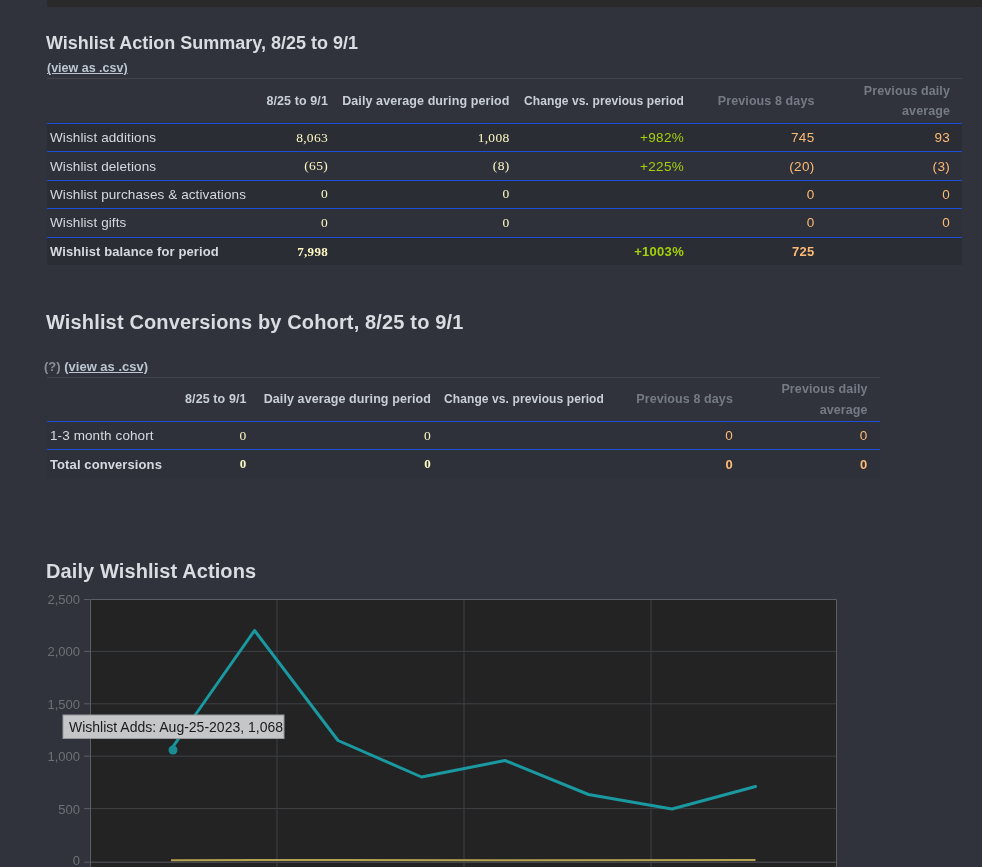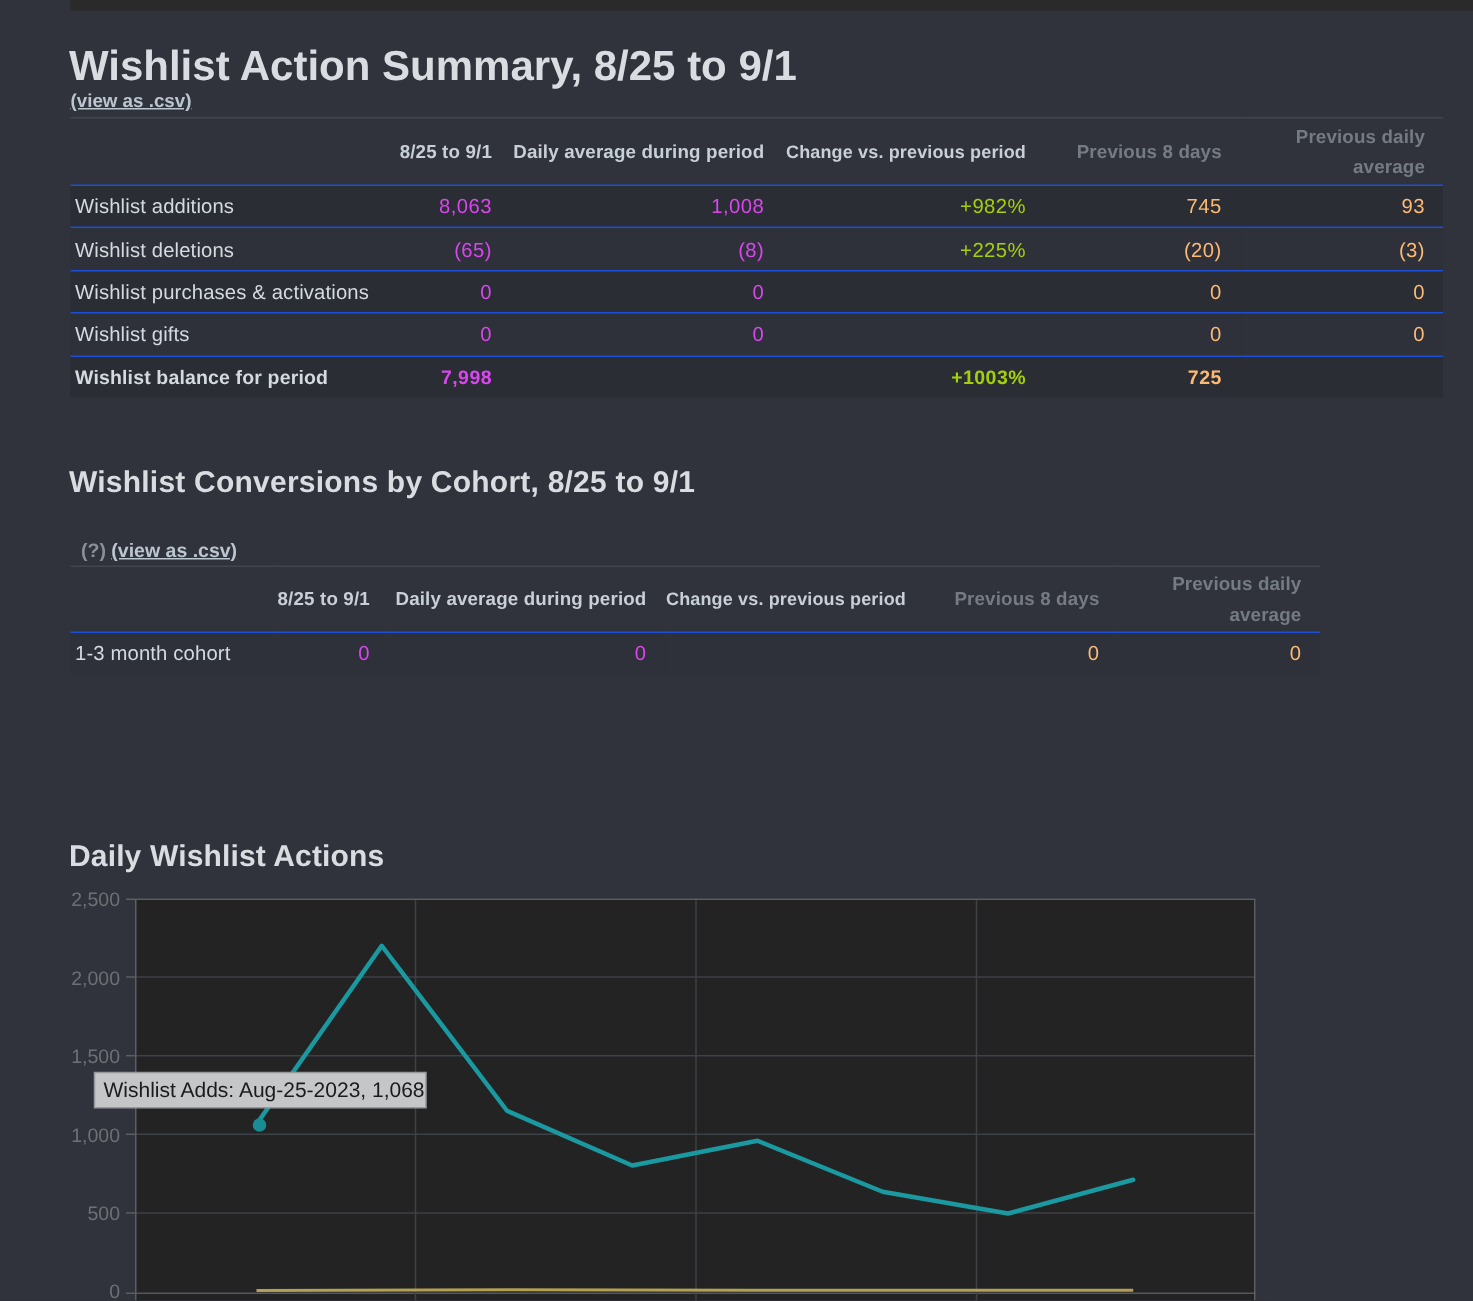--- a/index.html
+++ b/index.html
@@ -1,30 +1,30 @@
 <!DOCTYPE html>
 <html><head>
 <meta charset="utf-8">
 <style>
   * { margin:0; padding:0; box-sizing:border-box; }
   html,body { width:982px; height:867px; background:#30333b; overflow:hidden;
     font-family:"Liberation Sans", sans-serif; }
   .abs { position:absolute; }
-  h1 { position:absolute; left:46px; font-size:28px; font-weight:bold; color:#d9dde1;
+  h1 { position:absolute; left:46px; font-size:18px; font-weight:bold; color:#d9dde1;
        letter-spacing:0; line-height:21px; }
   .csvlink { color:#bcc6d0; font-weight:bold; font-size:12.5px; text-decoration:underline; }
   table { border-collapse:collapse; table-layout:fixed; font-size:13.5px; letter-spacing:0.1px; }
   th { font-size:12.5px; font-weight:bold; vertical-align:middle; padding-bottom:6px; line-height:20.5px; }
   th.chg { font-size:12px; }
   th, td { text-align:right; padding:0 12px 0 0; white-space:nowrap; }
   th.lbl, td.lbl { text-align:left; padding:0 0 0 3px; }
   .whitecol { color:#c8cfd6; }
   .graycol  { color:#757b84; }
   td { color:#d4dae0; }
-  td.num { color:#d946ef; letter-spacing:0.3px; }
+  td.num { color:#fef9c3; letter-spacing:0.3px;font-family:Liberation Serif, serif; }
   td.gray { color:#fdba74; letter-spacing:0.3px; }
   td.green { color:#a4cf0b; letter-spacing:0.3px; }
   tbody tr { height:28.4px; border-top:1px solid #1d4ed8; }
   tbody tr.odd  { background:#2a2d34; }
   tbody tr.even { background:#2e3139; }
   tr.boldrow td { font-weight:bold; font-size:13px; }
   .t1 th { height:45px; }
 </style>
 </head>
 <body>
@@ -90,21 +90,21 @@
         <td class="num">7,998</td>
         <td></td>
         <td class="green">+1003%</td>
         <td class="gray">725</td>
         <td></td>
       </tr>
   </tbody>
 </table>
 
 <h1 style="top:312px; font-size:20px; letter-spacing:0.15px; line-height:20px;">Wishlist Conversions by Cohort, 8/25 to 9/1</h1>
-<div class="abs" style="left:54px; top:358.5px; font-size:13px; font-weight:bold; line-height:15px;"><span style="color:#8a9098;">(?)</span> <span class="csvlink" style="font-size:13px;">(view as .csv)</span></div>
+<div class="abs" style="left:44px; top:358.5px; font-size:13px; font-weight:bold; line-height:15px;"><span style="color:#8a9098;">(?)</span> <span class="csvlink" style="font-size:13px;">(view as .csv)</span></div>
 
 <table class="abs t2" style="left:47px; top:377px; width:832.6px; border-top:1px solid #42464c;">
   <colgroup>
       <col style="width:136px">
       <col style="width:75.6px">
       <col style="width:184.4px">
       <col style="width:173px">
       <col style="width:129px">
       <col style="width:134.6px">
     </colgroup>
@@ -114,20 +114,28 @@
       <th class="whitecol">8/25 to 9/1</th>
       <th class="whitecol">Daily average during period</th>
       <th class="whitecol chg">Change vs. previous period</th>
       <th class="graycol">Previous 8 days</th>
       <th class="graycol">Previous daily<br>average</th>
     </tr>
   </thead>
   <tbody>
     <tr class="even">
         <td class="lbl">1-3 month cohort</td>
+        <td class="num">0</td>
+        <td class="num">0</td>
+        <td></td>
+        <td class="gray">0</td>
+        <td class="gray">0</td>
+      </tr>
+    <tr class="even boldrow">
+        <td class="lbl">Total conversions</td>
         <td class="num">0</td>
         <td class="num">0</td>
         <td></td>
         <td class="gray">0</td>
         <td class="gray">0</td>
       </tr>
   </tbody>
 </table>
 
 <h1 style="top:560.5px; font-size:20px; letter-spacing:0.1px; line-height:20px;">Daily Wishlist Actions</h1>

